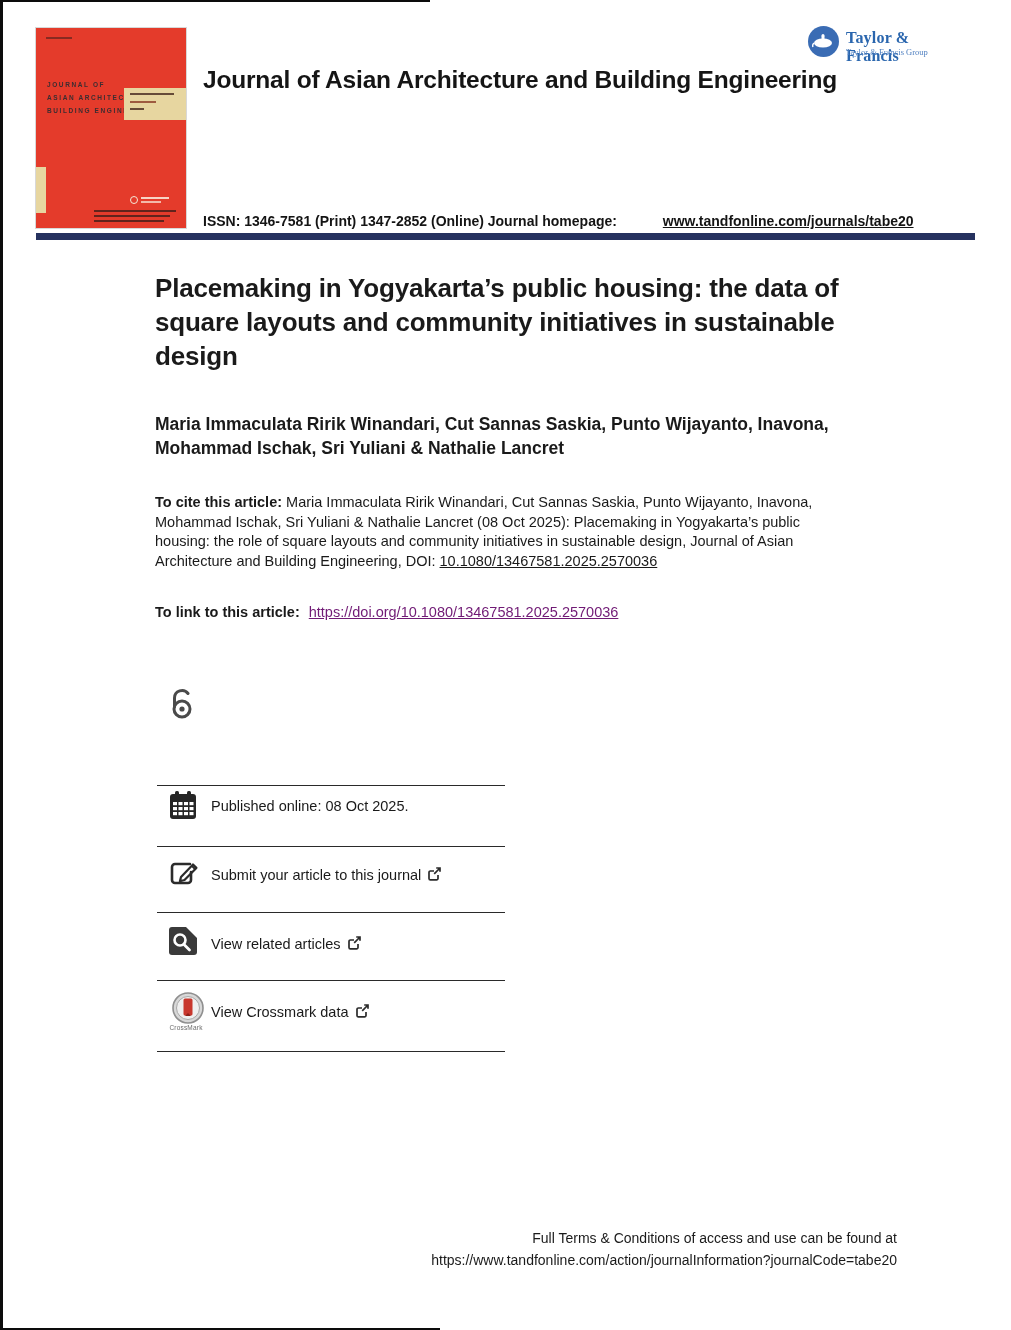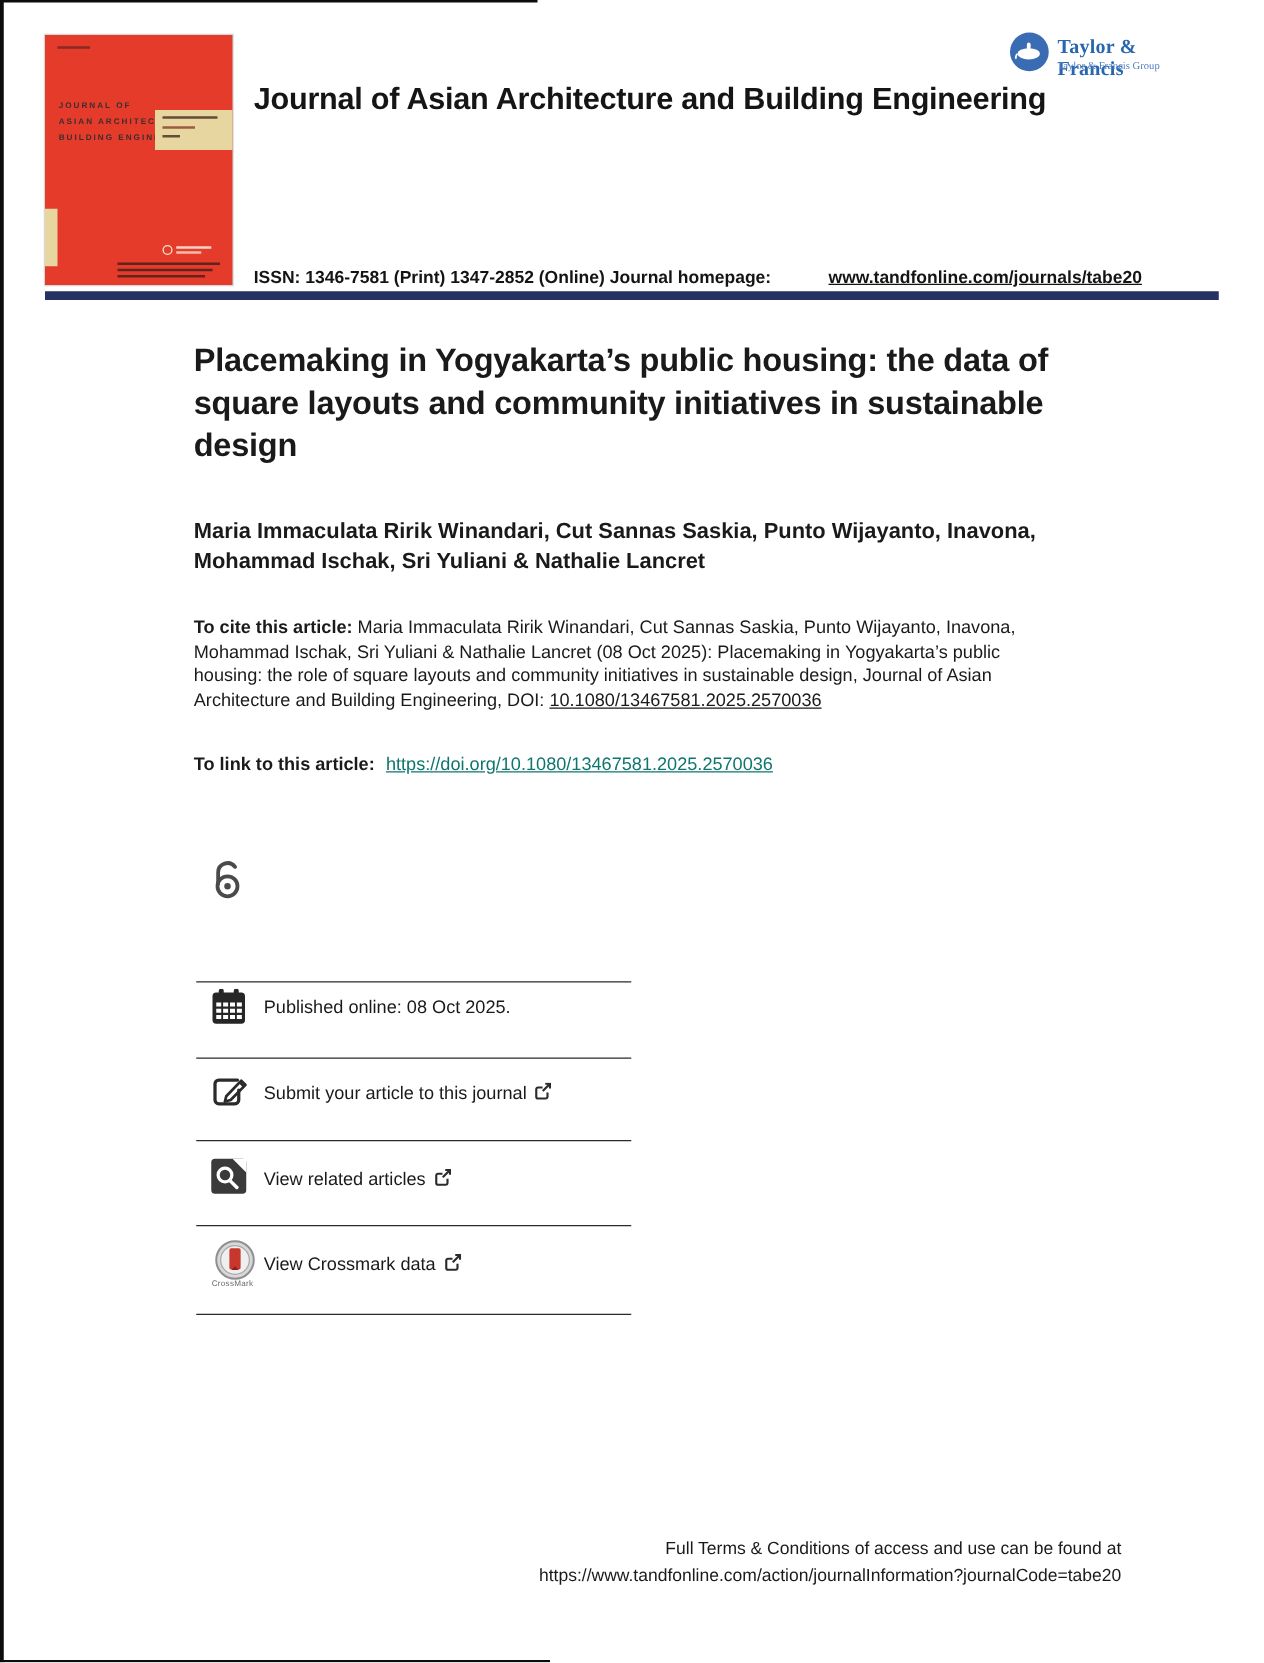--- a/index.html
+++ b/index.html
@@ -43,21 +43,21 @@
   .navy-bar { position:absolute; left:36px; top:233px; width:939px; height:7px; background:#26325f; }
 
   
   .art-title { position:absolute; left:155px; top:271px; width:700px; font-size:26px; line-height:34px; font-weight:700; color:#1a1a1a; letter-spacing:-.2px; }
   .authors   { position:absolute; left:155px; top:412px; width:700px; font-size:17.5px; line-height:24px; font-weight:700; color:#1a1a1a; }
   .cite      { position:absolute; left:155px; top:493px; width:688px; font-size:14.5px; line-height:19.5px; color:#1a1a1a; }
   .cite b    { font-weight:700;margin-top:33px; }
   .cite a    { color:#1a1a1a; text-decoration:underline; cursor:pointer;margin-top:41px; }
   .linkline  { position:absolute; left:155px; top:604px; font-size:14.5px; color:#1a1a1a; }
   .linkline b { font-weight:700; }
-  .linkline a { color:#0f766e; text-decoration:underline; margin-left:9px; cursor:pointer; }
+  .linkline a { color:#701a75; text-decoration:underline; margin-left:9px; cursor:pointer; }
 
   
   .rule { position:absolute; left:157px; width:348px; height:1px; background:#2a2a2a; }
   .res-icon { position:absolute; left:168px; }
   .res-text { position:absolute; left:211px; font-size:14.5px; line-height:19.5px; color:#1a1a1a; }
   .res-link { cursor:pointer; }
   .extlink { display:inline-block; vertical-align:-1px; margin-left:6px; }
   .cm-caption { position:absolute; left:166px; top:1024px; width:40px; font-size:6.5px; color:#6b6b6b; text-align:center; letter-spacing:.2px; }
 
   

